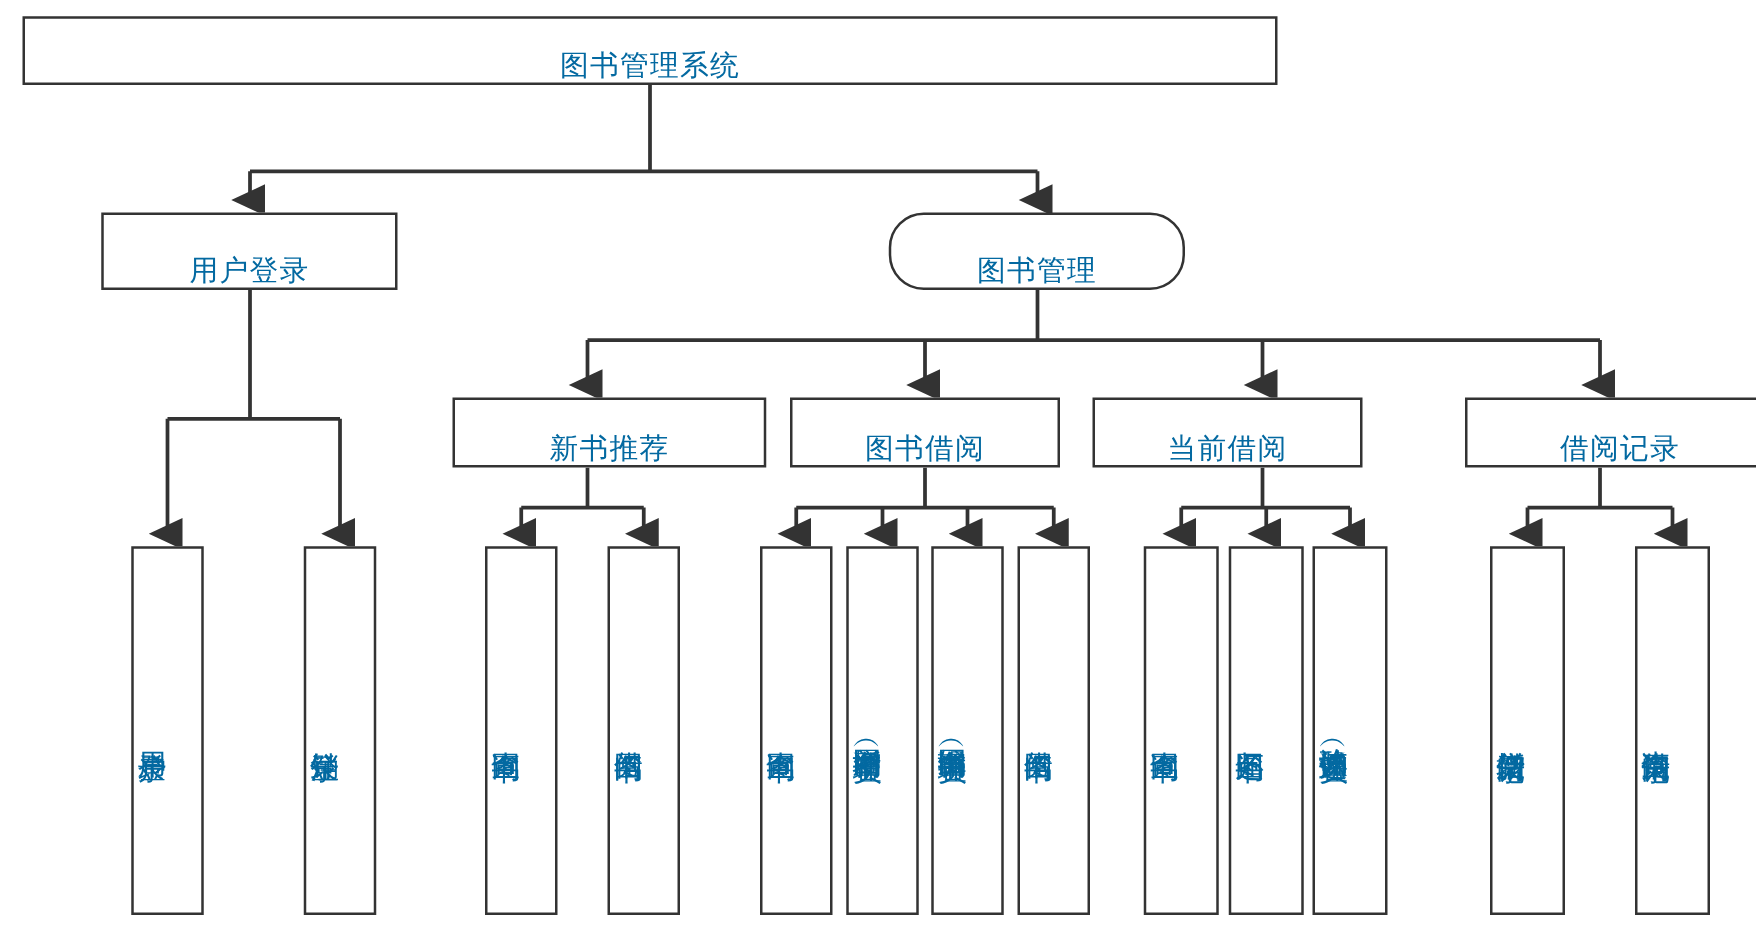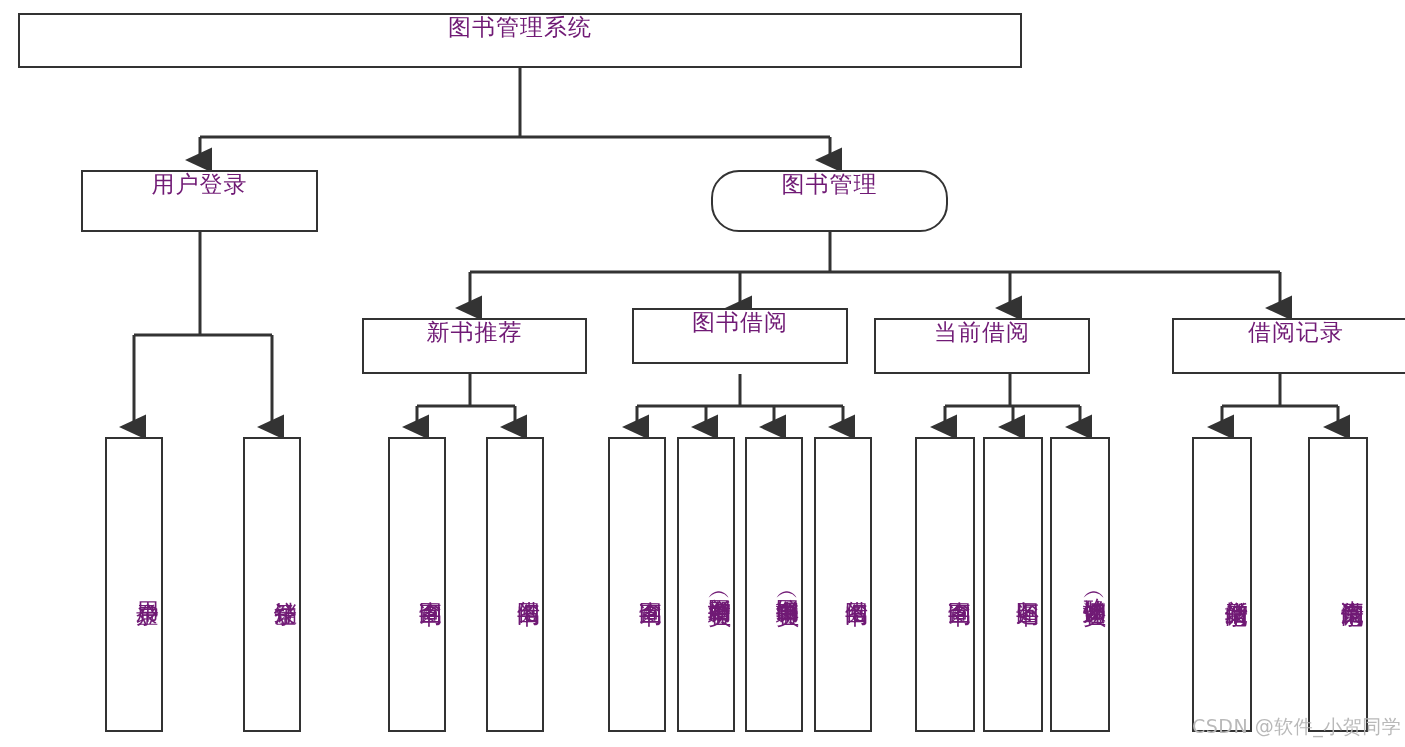--- a/index.html
+++ b/index.html
@@ -23,23 +23,23 @@
     top: 0;
     width: 1405px;
     height: 747px;
   }
   .node {
     position: absolute;
     box-sizing: border-box;
     border: 2px solid #333333;
     background: #ffffff;
     display: flex;
-    align-items: flex-start;
+    align-items: flex-end;
     justify-content: center;
-    color: #701a75;
+    color: #0369a1;
   }
   .node.horiz {
     font-size: 23px;
     line-height: 1.1;
     letter-spacing: 1px;
   }
   .node.vert {
     font-size: 23px;
     line-height: 1.18;
     letter-spacing: 1px;
@@ -121,24 +121,24 @@
     <span>图书管理系统</span>
   </div>
 
   <div class="node horiz" style="left:81px; top:170px; width:237px; height:62px;">
     <span>用户登录</span>
   </div>
   <div class="node horiz" style="left:711px; top:170px; width:237px; height:62px;border-radius:28px;">
     <span>图书管理</span>
   </div>
 
-  <div class="node horiz" style="left:362px; top:318px; width:225px; height:56px;">
+  <div class="node horiz" style="left:362px; top:318px; width:251px; height:56px;">
     <span>新书推荐</span>
   </div>
-  <div class="node horiz" style="left:632px; top:308px; width:216px; height:56px;">
+  <div class="node horiz" style="left:632px; top:318px; width:216px; height:56px;">
     <span>图书借阅</span>
   </div>
   <div class="node horiz" style="left:874px; top:318px; width:216px; height:56px;">
     <span>当前借阅</span>
   </div>
   <div class="node horiz" style="left:1172px; top:318px; width:248px; height:56px;">
     <span>借阅记录</span>
   </div>
 
   <div class="node vert" style="left:105px; top:437px; width:58px; height:295px;">
@@ -178,15 +178,14 @@
     <span class="vtext">确认归还（管理员）</span>
   </div>
 
   <div class="node vert" style="left:1192px; top:437px; width:60px; height:295px;">
     <span class="vtext">新增借阅记录</span>
   </div>
   <div class="node vert" style="left:1308px; top:437px; width:60px; height:295px;">
     <span class="vtext">查询借阅记录</span>
   </div>
 
-  <div class="watermark" style="left:1192px; top:714px;">CSDN @软件_小贺同学</div>
 
 </div>
 
 </body></html>

